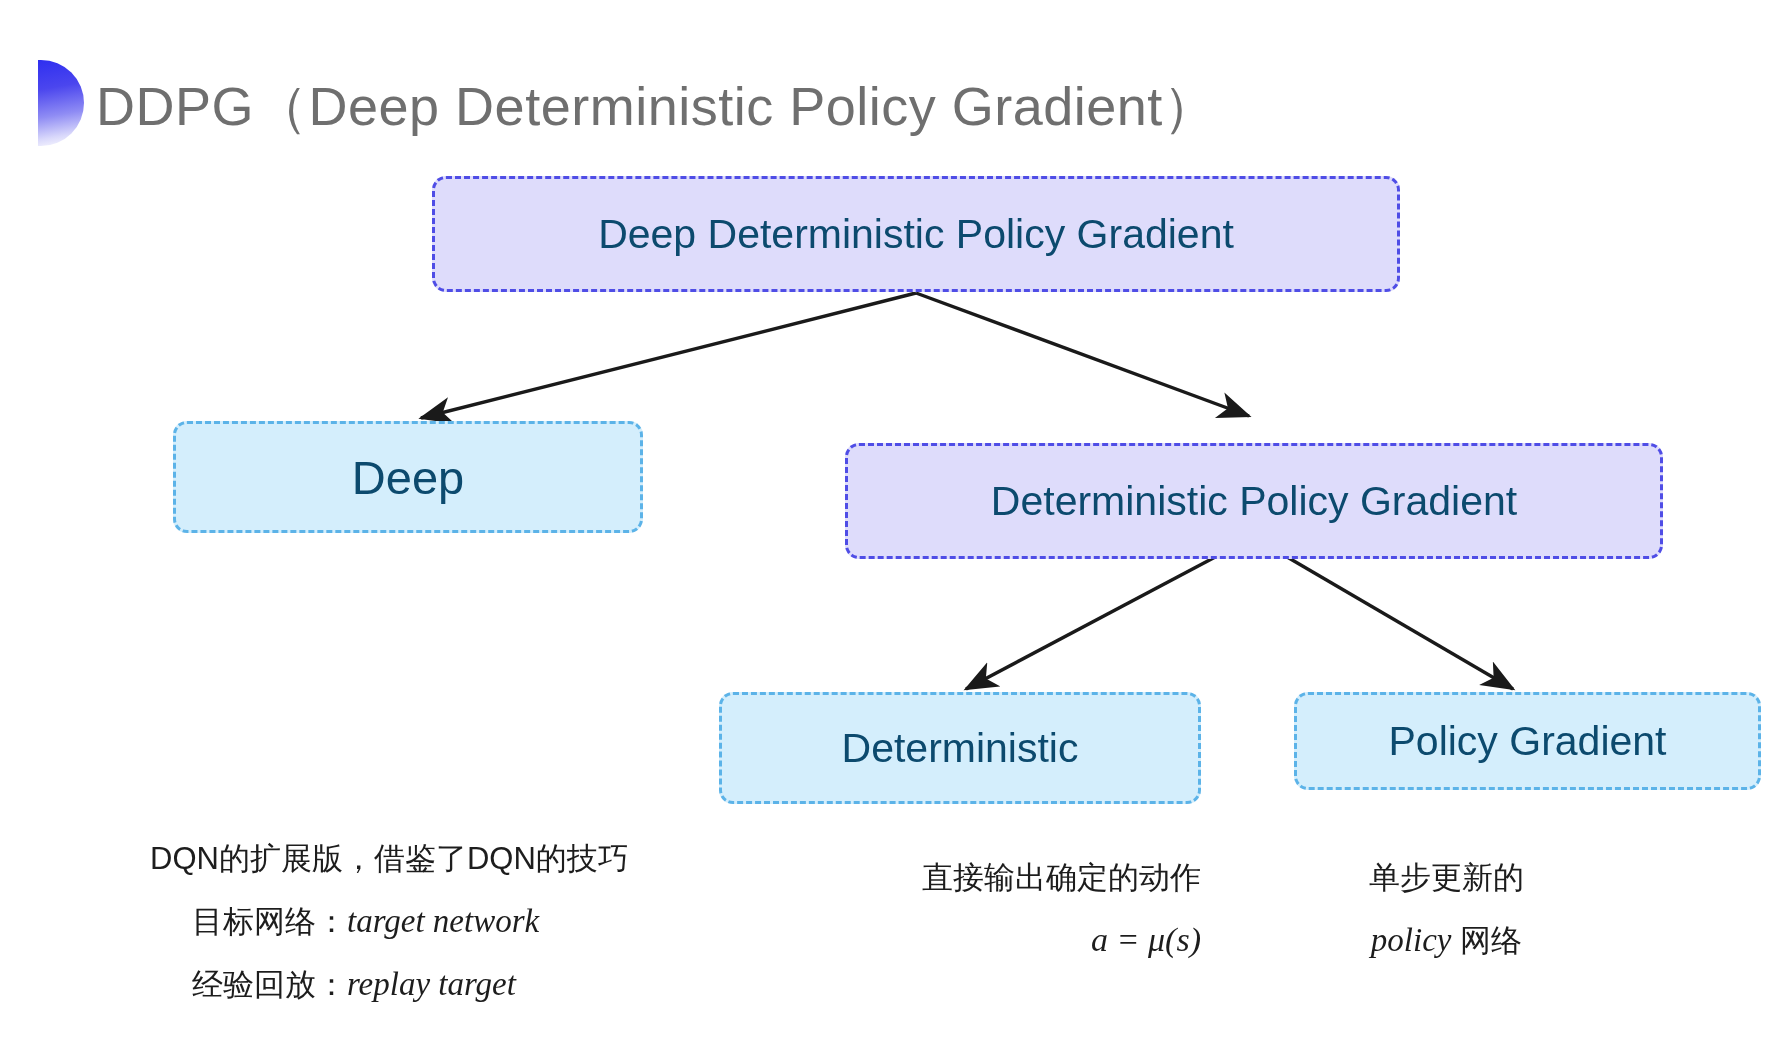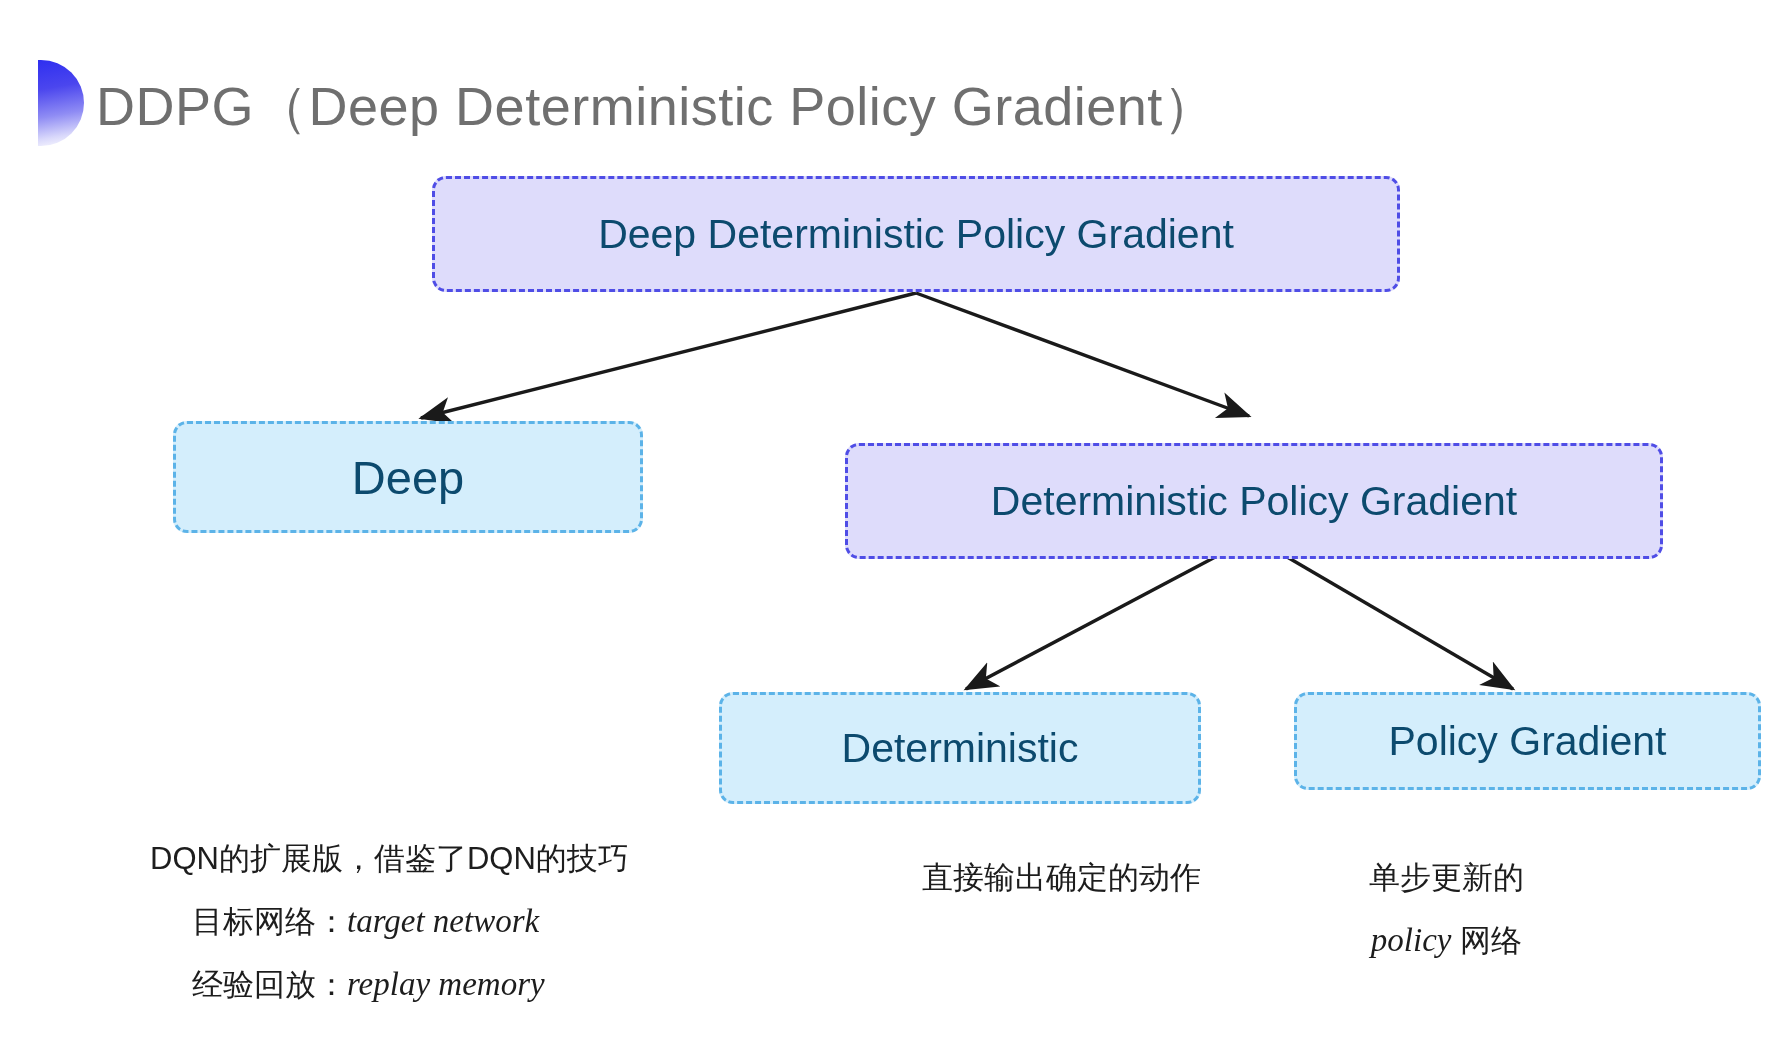--- a/index.html
+++ b/index.html
@@ -131,25 +131,26 @@
 
   <div class="node node-purple" id="node-root">Deep Deterministic Policy Gradient</div>
   <div class="node node-blue" id="node-deep">Deep</div>
   <div class="node node-purple" id="node-dpg">Deterministic Policy Gradient</div>
   <div class="node node-blue" id="node-det">Deterministic</div>
   <div class="node node-blue" id="node-pg">Policy Gradient</div>
 
   <div class="caption" id="caption-deep">
     <span class="row">DQN的扩展版，借鉴了DQN的技巧</span>
     <span class="row indent"><span>目标网络：</span><span class="ital">target network</span></span>
-    <span class="row indent"><span>经验回放：</span><span class="ital">replay memory</span></span>
+    <span class="row indent"><span>经验回放：</span><span class="ital">replay target</span></span>
   </div>
 
   <div class="caption" id="caption-det">
     <span class="row">直接输出确定的动作</span>
+    <span class="row formula">a = μ(s)</span>
   </div>
 
   <div class="caption" id="caption-pg">
     <span class="row">单步更新的</span>
     <span class="row"><span class="ital">policy</span><span> 网络</span></span>
   </div>
 
 </div>
 
 </body></html>

